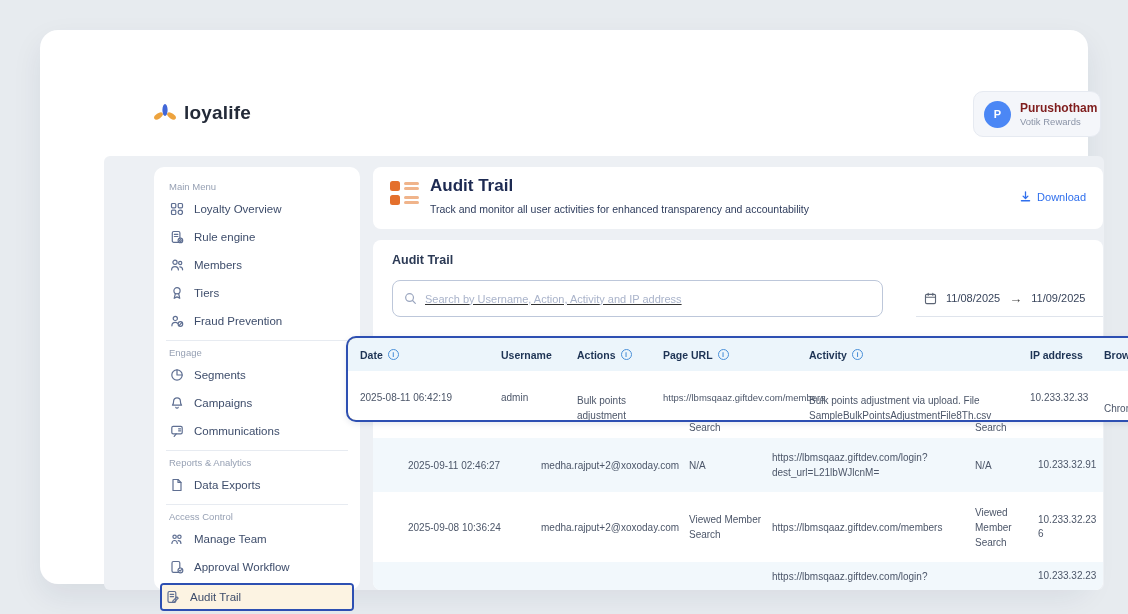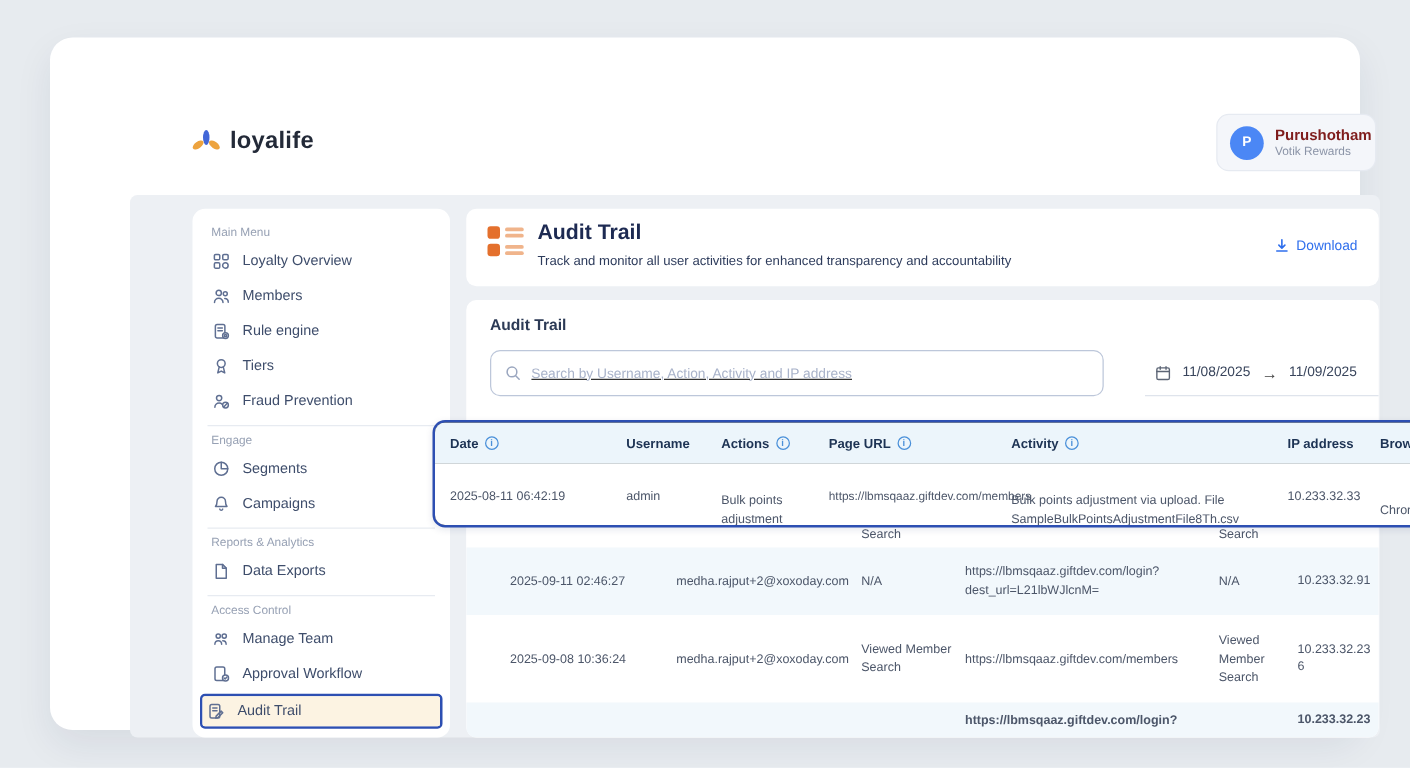--- a/index.html
+++ b/index.html
@@ -68,21 +68,21 @@
     display:flex; align-items:center; gap:9px; border-bottom:1px solid #dfe4ec;
     font-size:11px; color:#39455c; cursor:pointer; padding-left:8px;text-align:right; }
   .datebox svg { stroke:#5c6575; fill:none; stroke-width:1.2; stroke-linecap:round; flex:0 0 auto; }
   .date-arrow { font-size:13px; color:#444; }
   
   .t-grid { display:grid; grid-template-columns:125px 140px 75px 195px 55px 62px 1fr;
     padding-left:35px; column-gap:8px; align-items:center; font-size:10px; color:#4c5669; }
   .r-remnant { position:absolute; left:0; top:182px; width:730px; height:16px; background:#fff; align-items:start; }
   .row2 { position:absolute; left:0; top:198px; width:730px; height:54px; background:#f2f8fc; }
   .row3 { position:absolute; left:0; top:252px; width:730px; height:70px; background:#fff; }
-  .row4 { position:absolute; left:0; top:322px; width:730px; height:28px; background:#f2f8fc;font-weight:bold; }
+  .row4 { position:absolute; left:0; top:322px; width:730px; height:28px; background:#f2f8fc; }
   .cell-url { overflow-wrap:anywhere; line-height:1.5; }
   .cell-ip { word-break:break-all; line-height:1.4; }
   .cell-wrap { line-height:1.5; }
   
   .overlay { position:absolute; left:306px; top:306px; width:888px; height:86px;
     border:2px solid #2d4fb2; border-radius:10px; background:#404040; overflow:hidden; z-index:5;
     box-shadow:0 2px 6px rgba(20,40,90,.10); }
   .ov-grid { display:grid; grid-template-columns:135px 70px 80px 140px 215px 68px 1fr;
     padding-left:12px; column-gap:6px; align-items:center; }
   .ov-head { height:33px; background:#ecf5fb; font-size:10.5px; font-weight:bold; color:#1d3354; }
@@ -128,42 +128,42 @@
             <rect x="8.2" y="1.5" width="4.3" height="4.3" rx="1"></rect>
             <rect x="1.5" y="8.2" width="4.3" height="4.3" rx="1"></rect>
             <circle cx="10.3" cy="10.3" r="2.2"></circle>
           </svg>
         </span>
       <span>Loyalty Overview</span>
     </div>
     <div class="side-item">
       <span class="sicon">
           <svg width="14" height="14" viewBox="0 0 14 14">
+            <rect x="2.3" y="1.5" width="7.6" height="10.8" rx="1.4"></rect>
+            <path d="M4.3 4.3h3.6M4.3 6.5h3.6"></path>
+            <circle cx="10.4" cy="10.4" r="2.3" fill="#fff"></circle>
+            <circle cx="10.4" cy="10.4" r="0.9"></circle>
+          </svg>
+        </span>
+      <span>Rule engine</span>
+    </div>
+    <div class="side-item">
+      <span class="sicon">
+          <svg width="14" height="14" viewBox="0 0 14 14">
             <circle cx="5" cy="4.3" r="2.1"></circle>
             <path d="M1.6 12c0-2 1.5-3.4 3.4-3.4 1.9 0 3.4 1.4 3.4 3.4"></path>
             <circle cx="10.2" cy="5" r="1.6"></circle>
             <path d="M9.8 8.8c1.7 0 2.8 1.3 2.8 3"></path>
           </svg>
         </span>
       <span>Members</span>
     </div>
     <div class="side-item">
       <span class="sicon">
           <svg width="14" height="14" viewBox="0 0 14 14">
-            <rect x="2.3" y="1.5" width="7.6" height="10.8" rx="1.4"></rect>
-            <path d="M4.3 4.3h3.6M4.3 6.5h3.6"></path>
-            <circle cx="10.4" cy="10.4" r="2.3" fill="#fff"></circle>
-            <circle cx="10.4" cy="10.4" r="0.9"></circle>
-          </svg>
-        </span>
-      <span>Rule engine</span>
-    </div>
-    <div class="side-item">
-      <span class="sicon">
-          <svg width="14" height="14" viewBox="0 0 14 14">
             <circle cx="7" cy="4.8" r="3.1"></circle>
             <path d="M5.4 7.5 4.2 12.3l2.8-1.4 2.8 1.4-1.2-4.8"></path>
           </svg>
         </span>
       <span>Tiers</span>
     </div>
     <div class="side-item">
       <span class="sicon">
           <svg width="14" height="14" viewBox="0 0 14 14">
             <circle cx="5.3" cy="4.4" r="2.1"></circle>
@@ -188,20 +188,30 @@
       <span>Segments</span>
     </div>
     <div class="side-item">
       <span class="sicon">
           <svg width="14" height="14" viewBox="0 0 14 14">
             <path d="M7 1.8a3.4 3.4 0 0 1 3.4 3.4c0 2.5.7 3.5 1.2 3.9H2.4c.5-.4 1.2-1.4 1.2-3.9A3.4 3.4 0 0 1 7 1.8z"></path>
             <path d="M5.8 11.3a1.25 1.25 0 0 0 2.4 0"></path>
           </svg>
         </span>
       <span>Campaigns</span>
+    </div>
+    <div class="side-item">
+      <span class="sicon">
+          <svg width="14" height="14" viewBox="0 0 14 14">
+            <rect x="1.8" y="2.4" width="10.4" height="7.4" rx="1.4"></rect>
+            <path d="M4.2 12.4 6.2 9.8"></path>
+            <path d="M8.6 4.8h2M8.6 6.8h2"></path>
+          </svg>
+        </span>
+      <span>Communications</span>
     </div>
 
     <div class="divider"></div>
     <div class="sec-label">Reports &amp; Analytics</div>
 
     <div class="side-item">
       <span class="sicon">
           <svg width="14" height="14" viewBox="0 0 14 14">
             <path d="M3 1.5h5l3 3v8H3z"></path>
             <path d="M8 1.5v3h3"></path>

